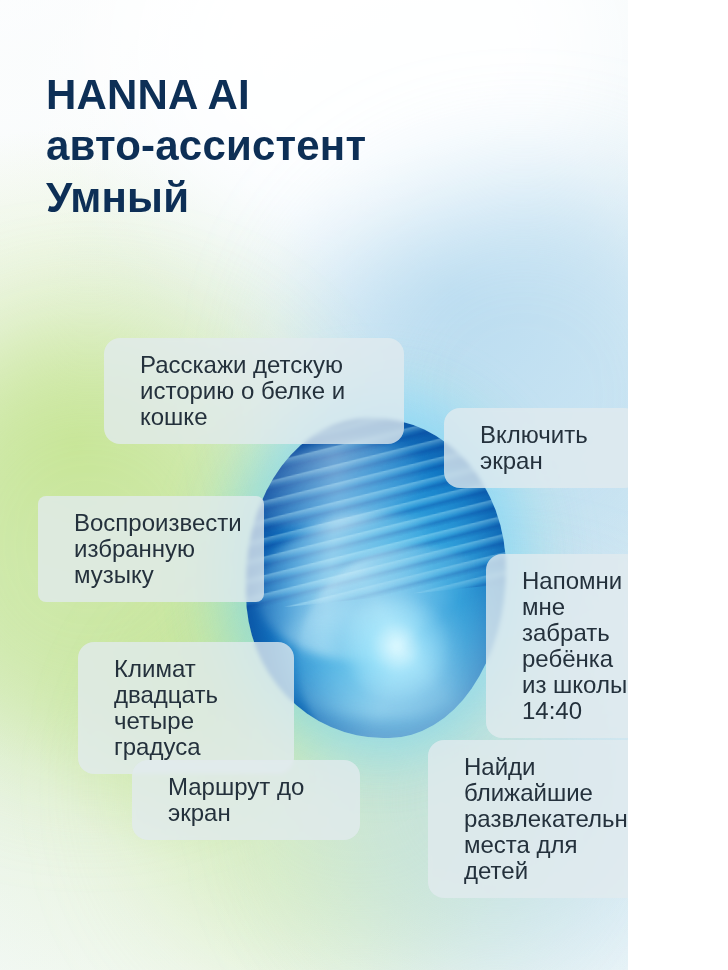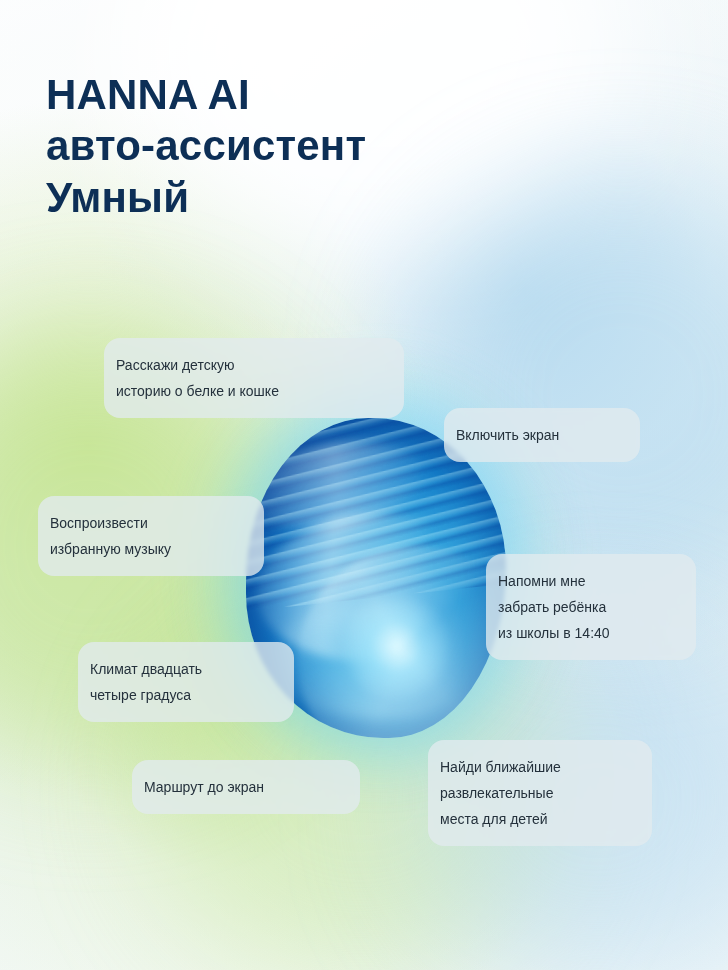--- a/index.html
+++ b/index.html
@@ -9,21 +9,21 @@
   body {
     width: 728px;
     height: 970px;
     overflow: hidden;
     font-family: "Liberation Sans", sans-serif;
     background: #ffffff;
   }
 
   .poster {
     position: relative;
-    width: 728px;
+    width: 628px;
     height: 970px;
     overflow: hidden;
     background:
       radial-gradient(circle at 12% 46%, rgba(208,232,158,0.85) 0%, rgba(214,235,176,0.45) 18%, rgba(255,255,255,0) 42%),
       radial-gradient(circle at 30% 72%, rgba(196,228,150,0.75) 0%, rgba(220,238,190,0.35) 20%, rgba(255,255,255,0) 45%),
       radial-gradient(circle at 72% 30%, rgba(186,220,240,0.75) 0%, rgba(215,235,248,0.35) 22%, rgba(255,255,255,0) 50%),
       radial-gradient(circle at 88% 74%, rgba(200,226,244,0.6) 0%, rgba(255,255,255,0) 45%),
       radial-gradient(circle at 50% 8%, rgba(255,255,255,0.95) 0%, rgba(250,252,253,0.6) 30%, rgba(255,255,255,0) 60%),
       linear-gradient(160deg, #fdfefe 0%, #f3f8f6 35%, #eef6f3 60%, #f7fbf9 100%);
   }
@@ -171,31 +171,31 @@
     transform: rotate(-10deg);
   }
 
   
   .chip {
     position: absolute;
     z-index: 5;
     background: rgba(226,234,238,0.78);
     border-radius: 16px;
     color: #24313c;
-    font-size: 14px;
+    font-size: 24px;
     line-height: 26px;
-    padding: 14px 12px;
+    padding: 14px 36px;
     box-sizing: border-box;
     backdrop-filter: blur(2px);
   }
   .chip span { display: block; white-space: pre-line; }
 
   .chip-story      { left: 104px; top: 338px;  width: 300px; }
   .chip-screen     { left: 444px; top: 408px;  width: 196px; }
-  .chip-music      { left: 38px;  top: 496px;  width: 226px; }
+  .chip-music      { left: 38px;  top: 496px;  width: 226px; border-radius: 8px; }
   .chip-remind     { left: 486px; top: 554px;  width: 210px; }
   .chip-climate    { left: 78px;  top: 642px;  width: 216px; }
   .chip-route      { left: 132px; top: 760px;  width: 228px; }
   .chip-places     { left: 428px; top: 740px;  width: 224px; }
 </style>
 </head>
 <body>
 
 <div class="poster">
 

